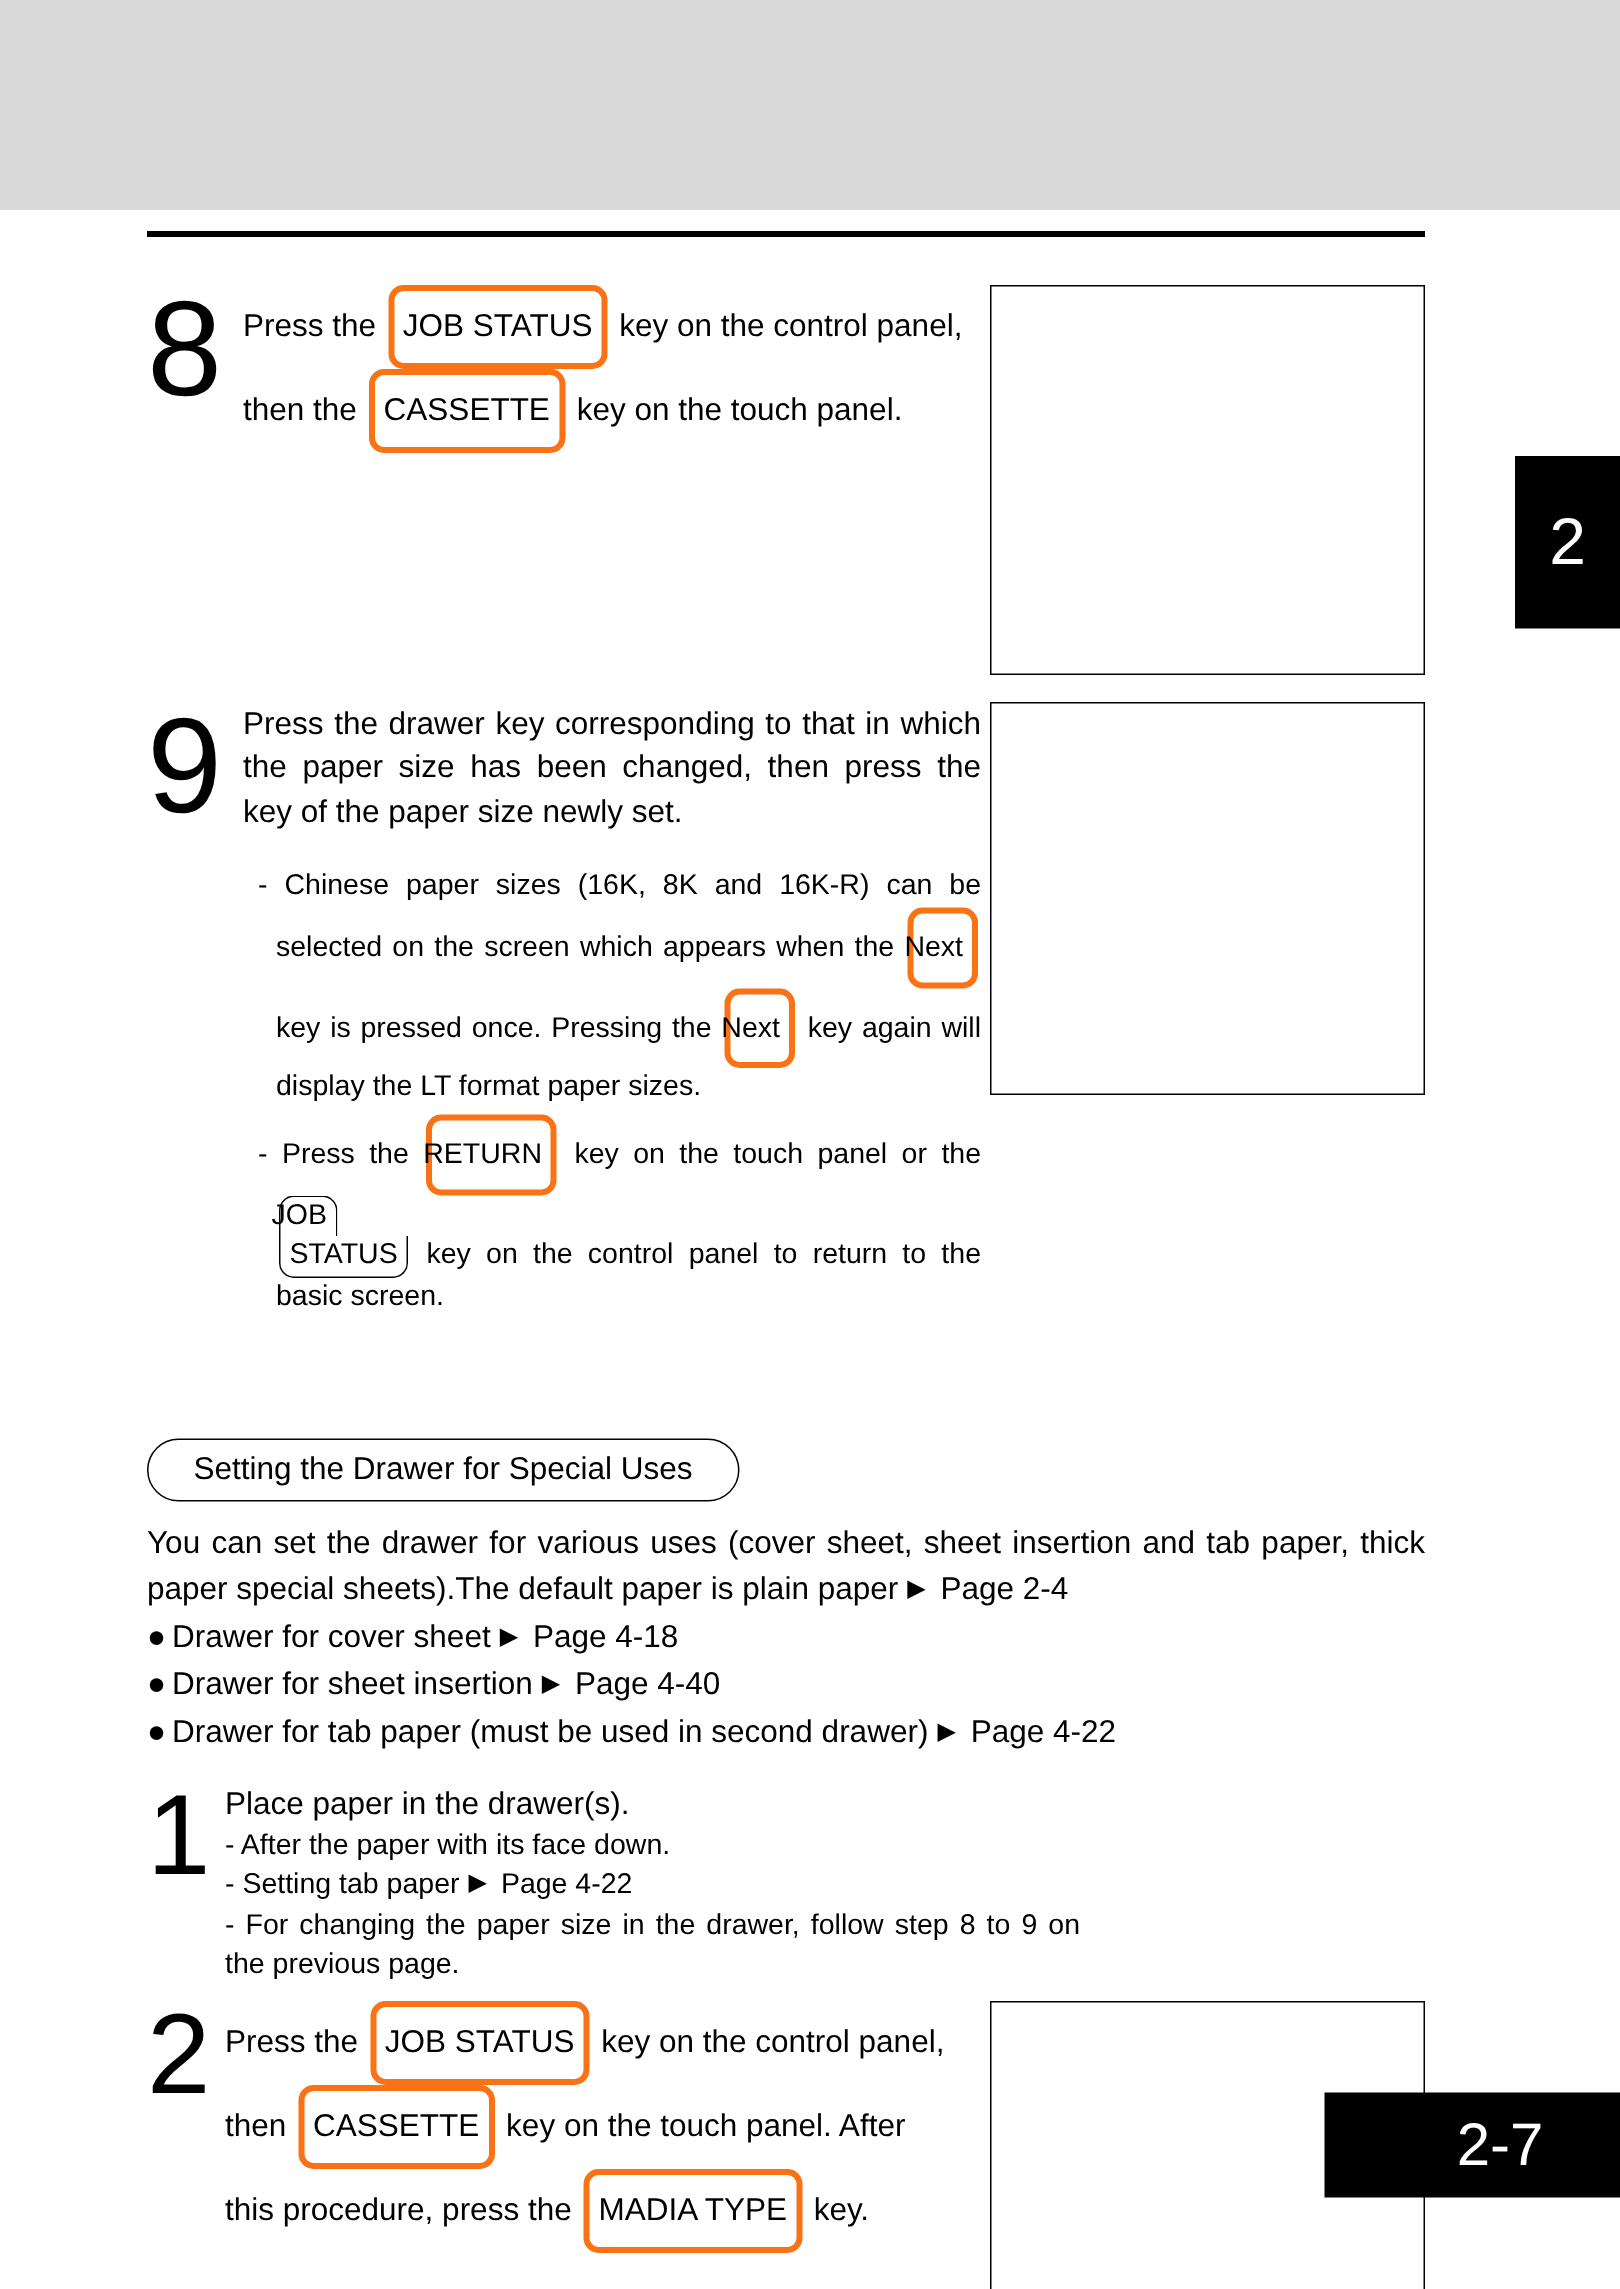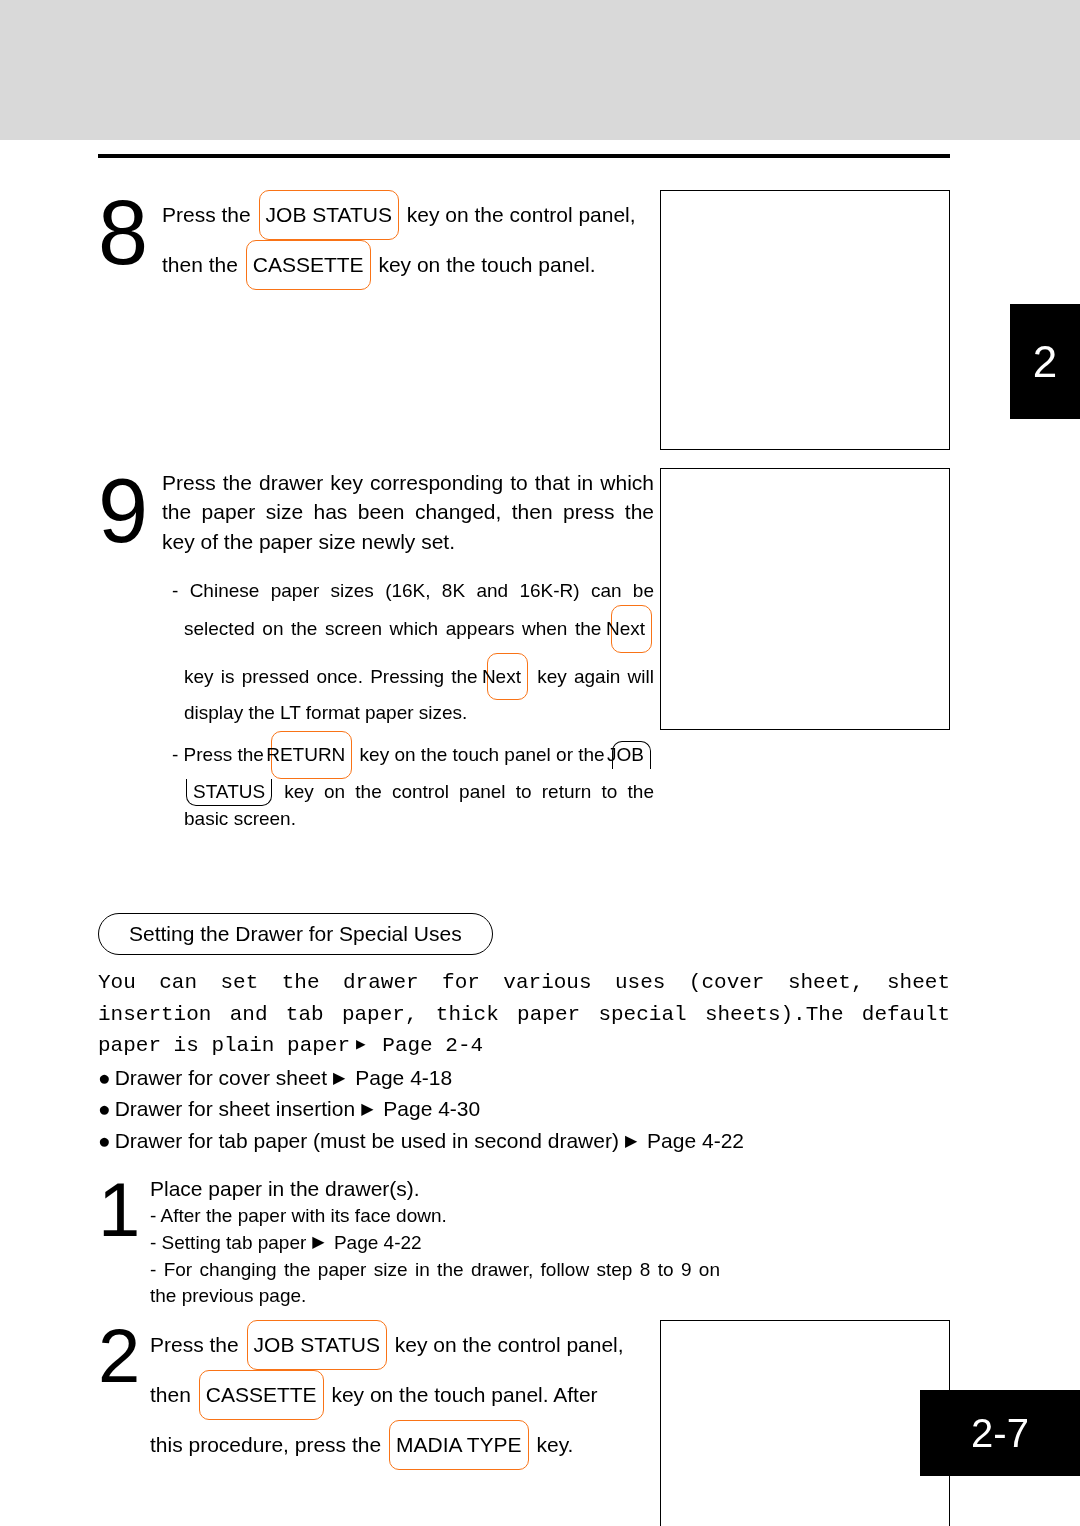--- a/index.html
+++ b/index.html
@@ -86,21 +86,21 @@
     text-align: justify;
   }
   .placeholder-box {
     border: 1px solid #000;
     background: #fff;
   }
 
   
   .key {
     display: inline-block;
-    border: 1px solid #f97316;
+    border: 4px solid #f97316;
     border-radius: 10px;
     padding: 12px 6px;
     margin: 0 2px;
     line-height: 1.15;
   }
   .key2line-top {
     display: inline-block;
     border: 1px solid #000;
     border-bottom: none;
     border-radius: 10px 10px 0 0;
@@ -123,50 +123,50 @@
     padding: 8px 30px;
     font-size: 21px;
     display: inline-block;
   }
 
   
   .body-block {
     font-size: 21px;
     line-height: 1.5;
     text-align: justify;
-    font-family: Liberation Mono, monospace;
   }
   .bullet-line {
     font-size: 21px;
     line-height: 1.5;
   }
   .bullet-dot::before {
     content: "●";
     margin-right: 4px;
   }
   .arrow::before {
     content: "▶";
     font-size: 16px;
     margin: 0 4px 0 6px;
     position: relative;
     top: -2px;
   }
 
   .page-num {
     position: absolute;
     right: 0;
-    bottom: 50px;
+    bottom: 61px;
     width: 160px;
-    height: 86px;
+    height: 70px;
     background: #000;
     color: #fff;
     font-size: 40px;
     display: flex;
     align-items: center;
     justify-content: center;
+    padding-left: 37px;
   }
 </style>
 </head>
 <body>
 
 <div class="page">
 
   <div class="gray-header"></div>
   <div class="rule"></div>
 
@@ -202,21 +202,21 @@
       <span class="pill">Setting the Drawer for Special Uses</span>
     </div>
 
     <div class="body-block" style="margin-top:12px;">
       <span>You can set the drawer for various uses (cover sheet, sheet insertion and tab paper, thick paper special sheets).The default paper is plain paper</span><span class="arrow"></span><span> Page 2-4</span>
     </div>
     <div class="bullet-line">
       <span class="bullet-dot"></span><span>Drawer for cover sheet</span><span class="arrow"></span><span> Page 4-18</span>
     </div>
     <div class="bullet-line">
-      <span class="bullet-dot"></span><span>Drawer for sheet insertion</span><span class="arrow"></span><span> Page 4-30</span>
+      <span class="bullet-dot"></span><span>Drawer for sheet insertion</span><span class="arrow"></span><span> Page 4-40</span>
     </div>
     <div class="bullet-line">
       <span class="bullet-dot"></span><span>Drawer for tab paper  (must be used in second drawer)</span><span class="arrow"></span><span> Page 4-22</span>
     </div>
 
     <div class="step-row" style="margin-top:18px;">
       <div class="mid-num">1</div>
       <div style="width:600px; margin-left:2px;">
         <div class="step-text" style="width:600px;">Place paper in the drawer(s).</div>
         <div class="sub-text">- After the paper with its face down.</div>

